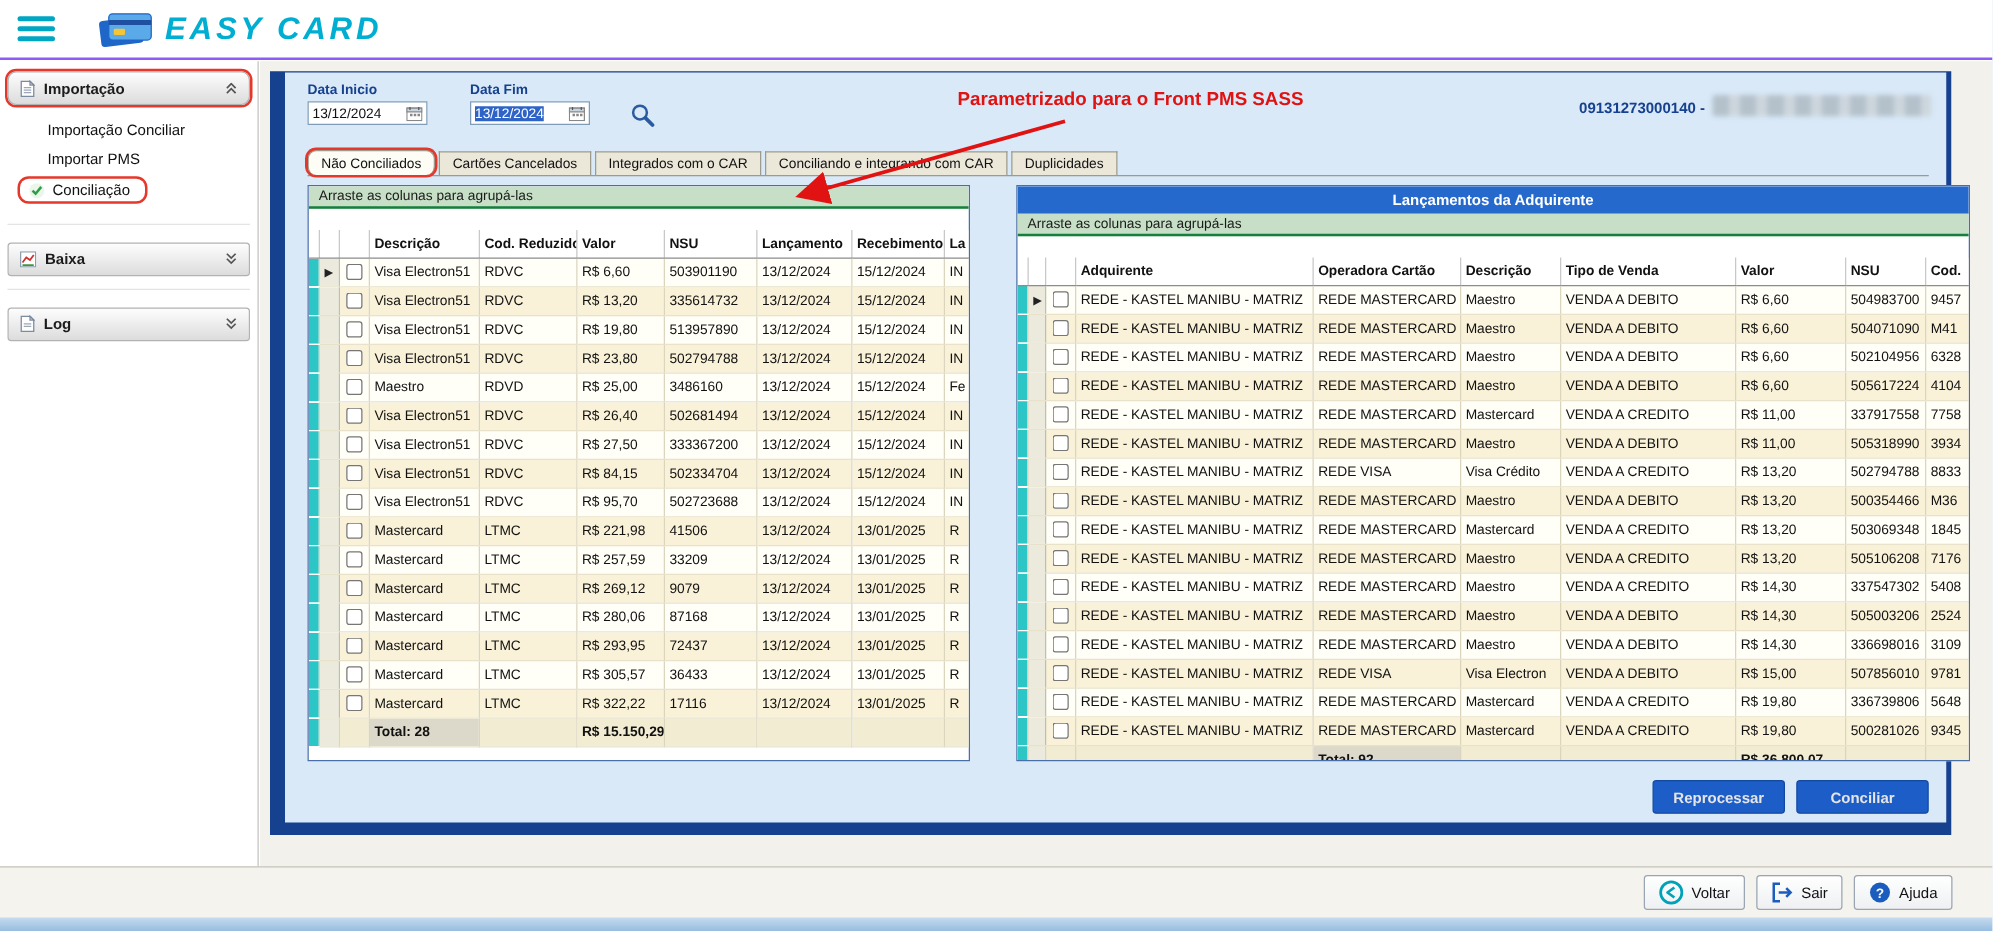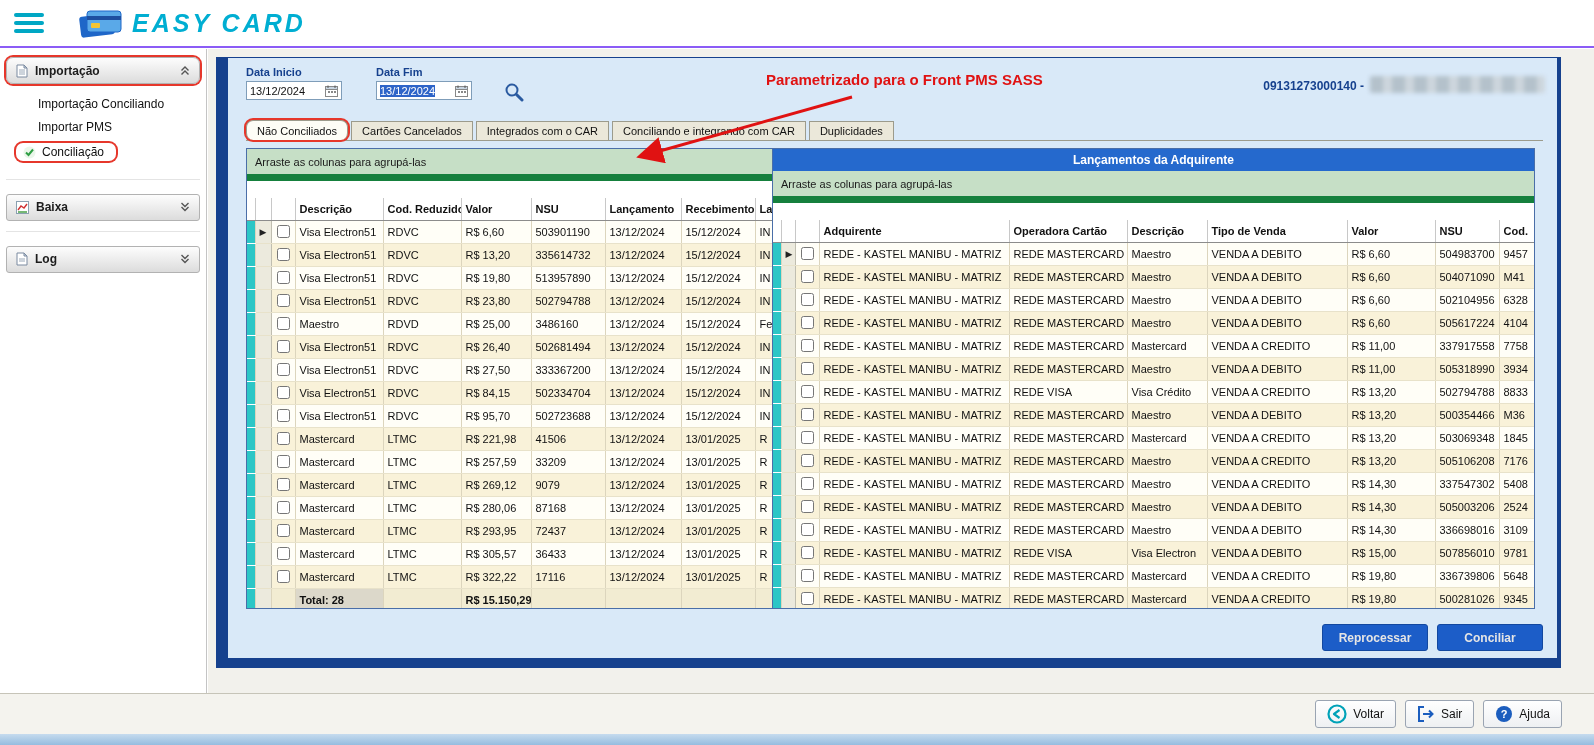--- a/index.html
+++ b/index.html
@@ -42,24 +42,24 @@
   .company { position:absolute; right:12px; top:18px; display:flex; align-items:flex-end; gap:6px; }
   .company-code { font-size:12px; font-weight:bold; color:#16418e; white-space:nowrap; }
   .redacted { width:175px; height:17px; border-radius:2px; background:repeating-linear-gradient(90deg,#b4c1cb 0 13px,#cdd6dd 13px 22px); filter:blur(2px); }
 
   .tabs { position:absolute; left:18px; top:62px; right:14px; display:flex; gap:3px; border-bottom:1px solid #9c9b8c; align-items:flex-end; }
   .tab { font-size:11px; padding:3px 10px 3px 10px; background:#ebe8da; border:1px solid #9c9b8c; border-bottom:none; cursor:pointer; margin-bottom:0px; white-space:nowrap; }
   .tab.active { background:#fdfdf6; padding-top:4px; }
 
   .panel { position:absolute; top:90px; height:461px; background:#fff; border:1px solid #4a6ea8; overflow:hidden; }
   .panel.pms { left:18px; width:530px; }
-  .panel.adq { left:544px; width:763px; }
+  .panel.adq { left:585px; width:763px; }
   .panel-title { height:22px; background:#2569cd; color:#fff; font-size:12px; font-weight:bold; display:flex; align-items:center; justify-content:center; }
   .panel-title .red-ring { padding:1px 28px; border-radius:10px; }
-  .drag-bar { height:32px; background:#c6dfc6; border-bottom:7px solid #15803d; font-size:11px; color:#1a1a1a; display:flex; align-items:center; padding-left:8px; }
+  .drag-bar { height:18px; background:#c6dfc6; border-bottom:2px solid #15803d; font-size:11px; color:#1a1a1a; display:flex; align-items:center; padding-left:8px; }
 
   table.grid { border-collapse:collapse; table-layout:fixed; width:100%; font-size:11px;margin-top:17px; }
   table.grid th { font-weight:bold; text-align:left; background:#fff; border-right:1px solid #c8c8c8; border-bottom:1px solid #8c8c8c; height:22px; padding:0 4px; white-space:nowrap; overflow:hidden; }
   table.grid th.marker-h, table.grid th.sel-h, table.grid th.chk-h { border-right:1px solid #c8c8c8; }
   table.grid td { height:23px; padding:0 4px; border-right:1px solid #dcd5bd; border-bottom:1px solid #e8e2ca; white-space:nowrap; overflow:hidden; }
   tr.even td { background:#fffef7; }
   tr.odd td { background:#f9f2d9; }
   td.marker { background:#2cc6c6 !important; padding:0; border-bottom:1px solid #fff !important; }
   td.sel { background:#eceadd !important; text-align:center; font-size:9px; color:#222; padding:0; border-right:1px solid #c0beb0 !important; }
   td.chk { text-align:center; padding:0; }
@@ -110,21 +110,21 @@
           <line x1="3" y1="8" x2="9" y2="8" stroke="#9aa8b8"></line>
           <line x1="3" y1="10" x2="9" y2="10" stroke="#9aa8b8"></line>
       </svg>
       <span>Importação</span>
       <svg class="chev" width="10" height="10" viewBox="0 0 10 10">
         <path d="M1.5 4.5 L5 1 L8.5 4.5" fill="none" stroke="#555" stroke-width="1.4"></path>
         <path d="M1.5 8.5 L5 5 L8.5 8.5" fill="none" stroke="#555" stroke-width="1.4"></path>
       </svg>
     </div>
     <div class="side-items">
-      <div class="side-item">Importação Conciliando</div>
+      <div class="side-item">Importação Conciliar</div>
       <div class="side-item">Importar PMS</div>
       <div class="side-item with-check">
         <span class="ring-inline red-ring">
           <svg width="13" height="13" viewBox="0 0 13 13">
             <circle cx="6.5" cy="6.5" r="6" fill="#eaf6ea"></circle>
             <path d="M3 6.5 L5.5 9 L10 3.5" fill="none" stroke="#2e9e44" stroke-width="2"></path>
           </svg>
           <span>Conciliação</span>
         </span>
       </div>

